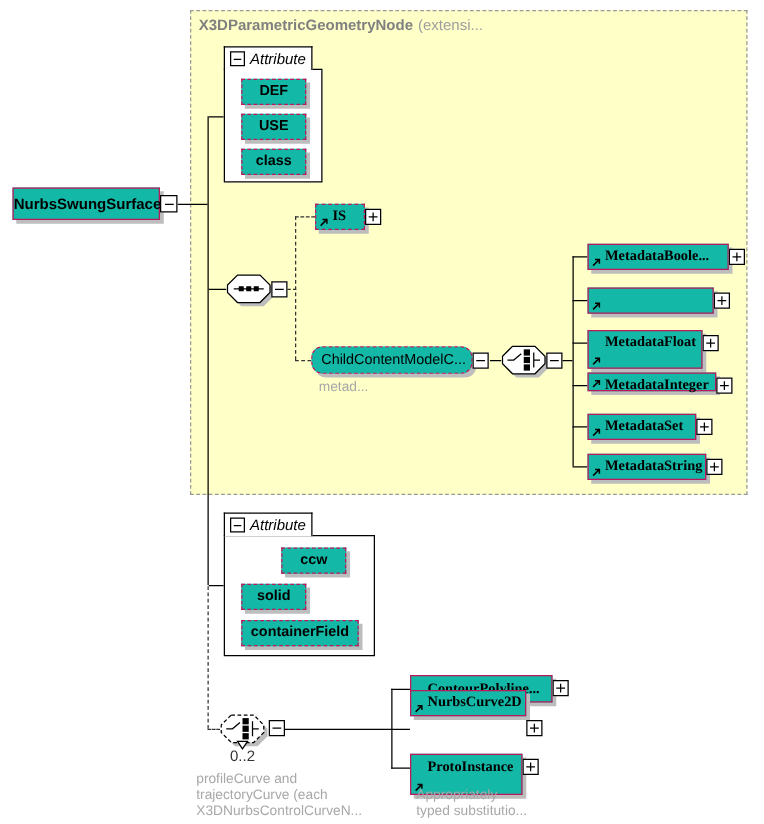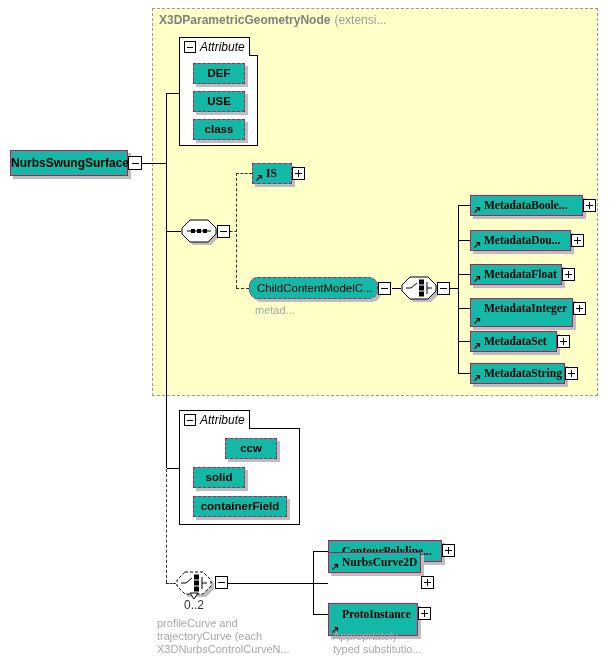--- a/index.html
+++ b/index.html
@@ -151,33 +151,32 @@
         <path d="M1.5 7.5 L6.5 2.5 M3 2.5 H6.5 V6" stroke="#000" stroke-width="1.2" fill="none"></path>
       </svg>
     <span class="lbl">MetadataBoole...</span>
   </div>
   <div class="exp plus" style="left:583px;top:199px;"></div>
 
   <div class="el ref" style="left:470px;top:230px;width:101px;height:21px;line-height:19px;">
     <svg class="arrow" viewBox="0 0 9 9">
         <path d="M1.5 7.5 L6.5 2.5 M3 2.5 H6.5 V6" stroke="#000" stroke-width="1.2" fill="none"></path>
       </svg>
-    <span class="lbl">MetadataDou...</span>
   </div>
   <div class="exp plus" style="left:571px;top:234px;"></div>
 
-  <div class="el ref" style="left:470px;top:264px;width:92px;height:21px;line-height:19px;">
+  <div class="el ref" style="left:470px;top:264px;width:92px;height:31px;line-height:19px;">
     <svg class="arrow" viewBox="0 0 9 9">
         <path d="M1.5 7.5 L6.5 2.5 M3 2.5 H6.5 V6" stroke="#000" stroke-width="1.2" fill="none"></path>
       </svg>
     <span class="lbl">MetadataFloat</span>
   </div>
   <div class="exp plus" style="left:562px;top:268px;"></div>
 
-  <div class="el ref" style="left:470px;top:298px;width:103px;height:29px;line-height:19px;">
+  <div class="el ref" style="left:470px;top:298px;width:103px;height:15px;line-height:19px;">
     <svg class="arrow" viewBox="0 0 9 9">
         <path d="M1.5 7.5 L6.5 2.5 M3 2.5 H6.5 V6" stroke="#000" stroke-width="1.2" fill="none"></path>
       </svg>
     <span class="lbl">MetadataInteger</span>
   </div>
   <div class="exp plus" style="left:573px;top:302px;"></div>
 
   <div class="el ref" style="left:470px;top:331px;width:87px;height:21px;line-height:19px;">
     <svg class="arrow" viewBox="0 0 9 9">
         <path d="M1.5 7.5 L6.5 2.5 M3 2.5 H6.5 V6" stroke="#000" stroke-width="1.2" fill="none"></path>

